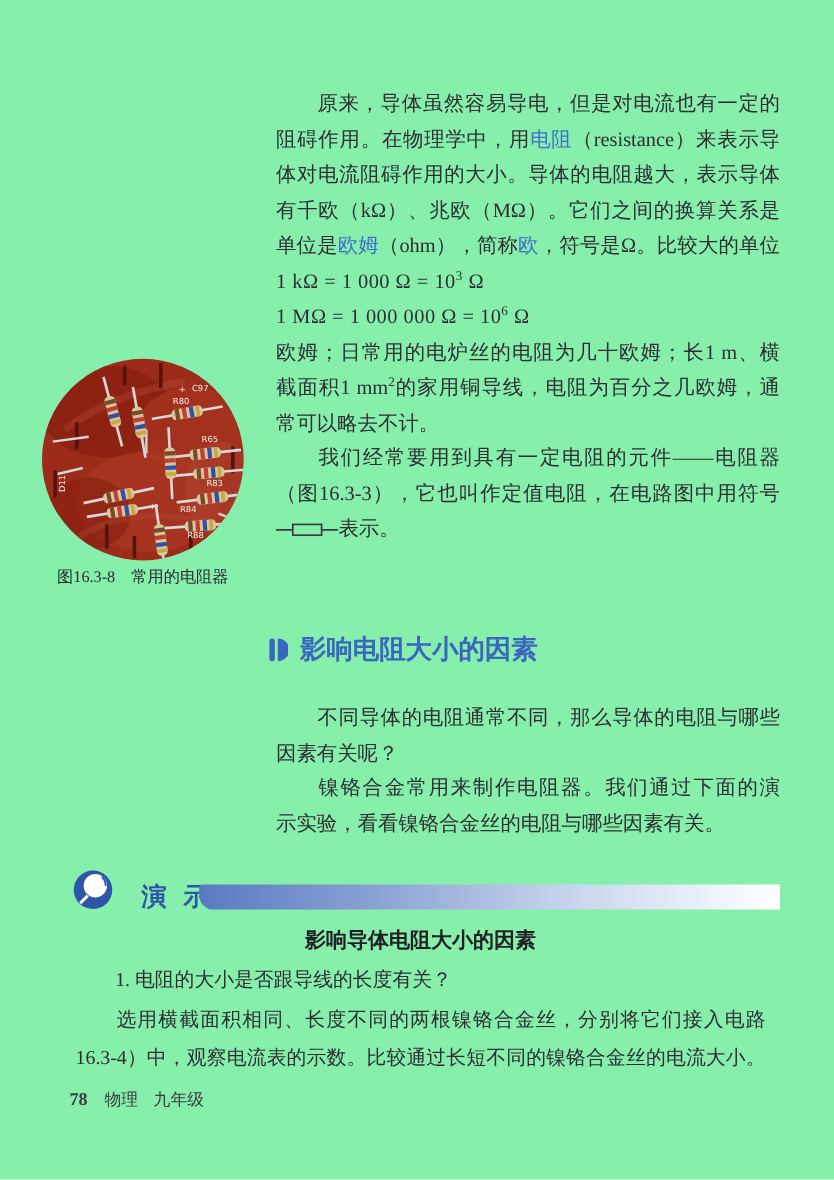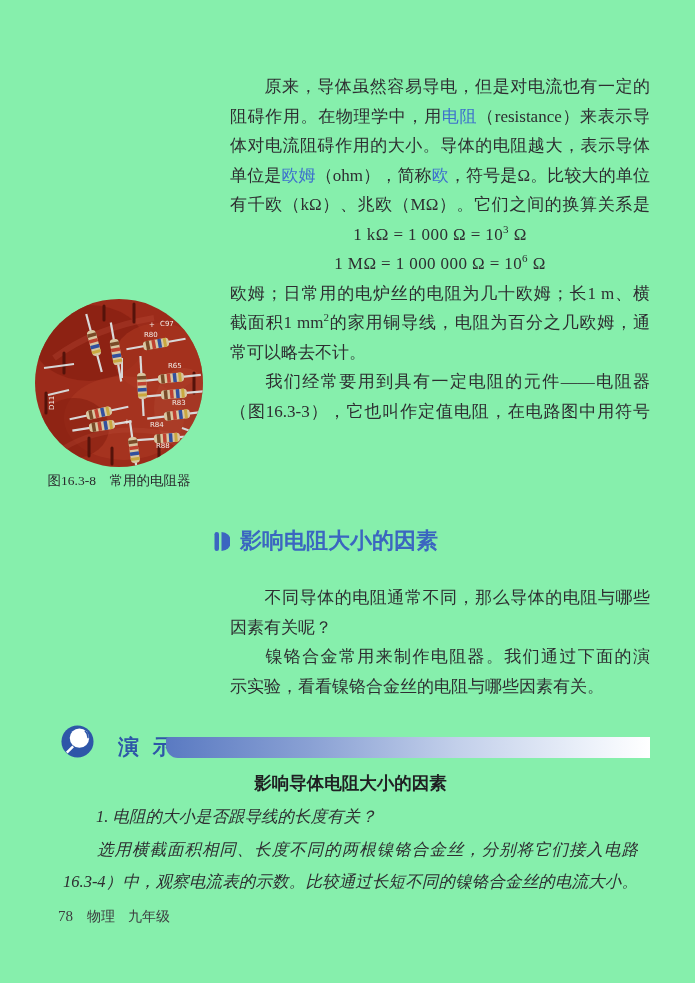--- a/index.html
+++ b/index.html
@@ -10,80 +10,85 @@
   }
 
   
   .textcol { position:absolute; left:230px; top:72px; width:420px; font-size:17px; }
   .line { height:29.5px; line-height:29.5px; white-space:nowrap; }
   .jfull { white-space:normal; text-align:justify; text-align-last:justify; overflow:hidden; }
   .indent::before { content:""; display:inline-block; width:34px; }
   .term { color:#3d6fcd; }
   .var { font-style:italic; }
   sup { font-size:11px; line-height:0; }
-  .formula-line { height:29.5px; line-height:29.5px; text-align:center; letter-spacing:.4px; }
+  .formula-line { height:29.5px; line-height:29.5px; text-align:left; letter-spacing:.4px; }
 
   
   .figure { position:absolute; left:34px; top:298px; width:170px; height:170px; }
   .fig-caption { position:absolute; left:26px; top:472px; width:186px; text-align:center;
                  font-size:13.5px; color:#2a2a2d; }
 
   
-  .section-heading { position:absolute; left:214px; top:526px; display:flex; align-items:center;
+  .section-heading { position:absolute; left:224px; top:526px; display:flex; align-items:center;
                      gap:10px; color:#3b66c0; font-family:"Liberation Sans", sans-serif;
                      font-weight:bold; font-size:22px; }
   .section-heading svg { display:block; }
 
   
   .textcol2 { position:absolute; left:230px; top:583px; width:420px; font-size:17px; }
 
   
   .demo-icon  { position:absolute; left:60px;  top:724px; width:35px; height:35px; }
   .demo-label { position:absolute; left:118px; top:733px; font-family:"Liberation Sans",sans-serif;
                 font-weight:bold; font-size:21px; color:#2e56a8; letter-spacing:4px; }
   .demo-bar   { position:absolute; left:166px; top:737px; width:484px; height:21px;
                 background:linear-gradient(90deg,#5a7ac2 0%, #8aa1d4 30%, #c2cfea 60%, #edf2fa 88%, #ffffff 100%);
                 border-radius:3px 0 0 12px; }
 
   
   .demo-title { position:absolute; left:63px; top:771px; width:575px; text-align:center;
                 font-family:"Liberation Sans",sans-serif; font-weight:bold; font-size:17.5px; color:#1f1f22; }
-  .demo-text  { position:absolute; left:63px; top:801px; width:575px; font-size:16.5px;font-style:italic; }
+  .demo-text  { position:absolute; left:63px; top:801px; width:575px; font-size:16.5px; }
   .demo-text .line { height:32.5px; line-height:32.5px; }
   .demo-text .indent::before { width:33px; }
 
   
   .footer { position:absolute; left:58px; top:908px; font-size:14px; color:#3c3c3f;
             display:flex; align-items:baseline; }
-  .footer .pagenum { font-size:15px; margin-right:14px; }
+  .footer .pagenum { font-size:15px; margin-right:14px;font-weight:bold; }
   .footer .subj { margin-right:13px; }
 
   .icon-inline { vertical-align:-2px; }
 </style>
 </head>
 <body>
 
 <div class="page">
 
   <div class="textcol">
     <div class="line jfull indent"><span>原来，导体虽然容易导电，但是对电流也有一定的</span></div>
     <div class="line jfull"><span>阻碍作用。在物理学中，用</span><span class="term">电阻</span><span>（resistance）来表示导</span></div>
     <div class="line jfull"><span>体对电流阻碍作用的大小。导体的电阻越大，表示导体</span></div>
+    <div class="line jfull"><span>有千欧（kΩ）、兆欧（MΩ）。它们之间的换算关系是</span></div>
     <div class="line jfull"><span>单位是</span><span class="term">欧姆</span><span>（ohm），简称</span><span class="term">欧</span><span>，符号是Ω。比较大的单位</span></div>
-    <div class="line jfull"><span>有千欧（kΩ）、兆欧（MΩ）。它们之间的换算关系是</span></div>
 
     <div class="formula-line"><span>1 kΩ = 1 000 Ω = 10</span><sup>3</sup><span> Ω</span></div>
     <div class="formula-line"><span>1 MΩ = 1 000 000 Ω = 10</span><sup>6</sup><span> Ω</span></div>
 
     <div class="line jfull"><span>欧姆；日常用的电炉丝的电阻为几十欧姆；长1 m、横</span></div>
     <div class="line jfull"><span>截面积1 mm</span><sup>2</sup><span>的家用铜导线，电阻为百分之几欧姆，通</span></div>
     <div class="line"><span>常可以略去不计。</span></div>
 
     <div class="line jfull indent"><span>我们经常要用到具有一定电阻的元件——电阻器</span></div>
     <div class="line jfull"><span>（图16.3-3），它也叫作定值电阻，在电路图中用符号</span></div>
+    <div class="line"><svg class="icon-inline" width="52" height="13" viewBox="0 0 52 13">
+          <line x1="0" y1="6.5" x2="14" y2="6.5" stroke="#3c3c3f" stroke-width="1.4"></line>
+          <rect x="14" y="2" width="24" height="9" fill="none" stroke="#3c3c3f" stroke-width="1.4"></rect>
+          <line x1="38" y1="6.5" x2="52" y2="6.5" stroke="#3c3c3f" stroke-width="1.4"></line>
+        </svg><span>表示。</span></div>
   </div>
 
   <div class="figure">
     <svg width="170" height="170" viewBox="0 0 170 170">
       <defs>
         <clipPath id="circ">
             <circle cx="85" cy="85" r="84"></circle>
           </clipPath>
         <g id="res">
           <line x1="-30" y1="0" x2="30" y2="0" stroke="#d9d9d9" stroke-width="2.2"></line>

